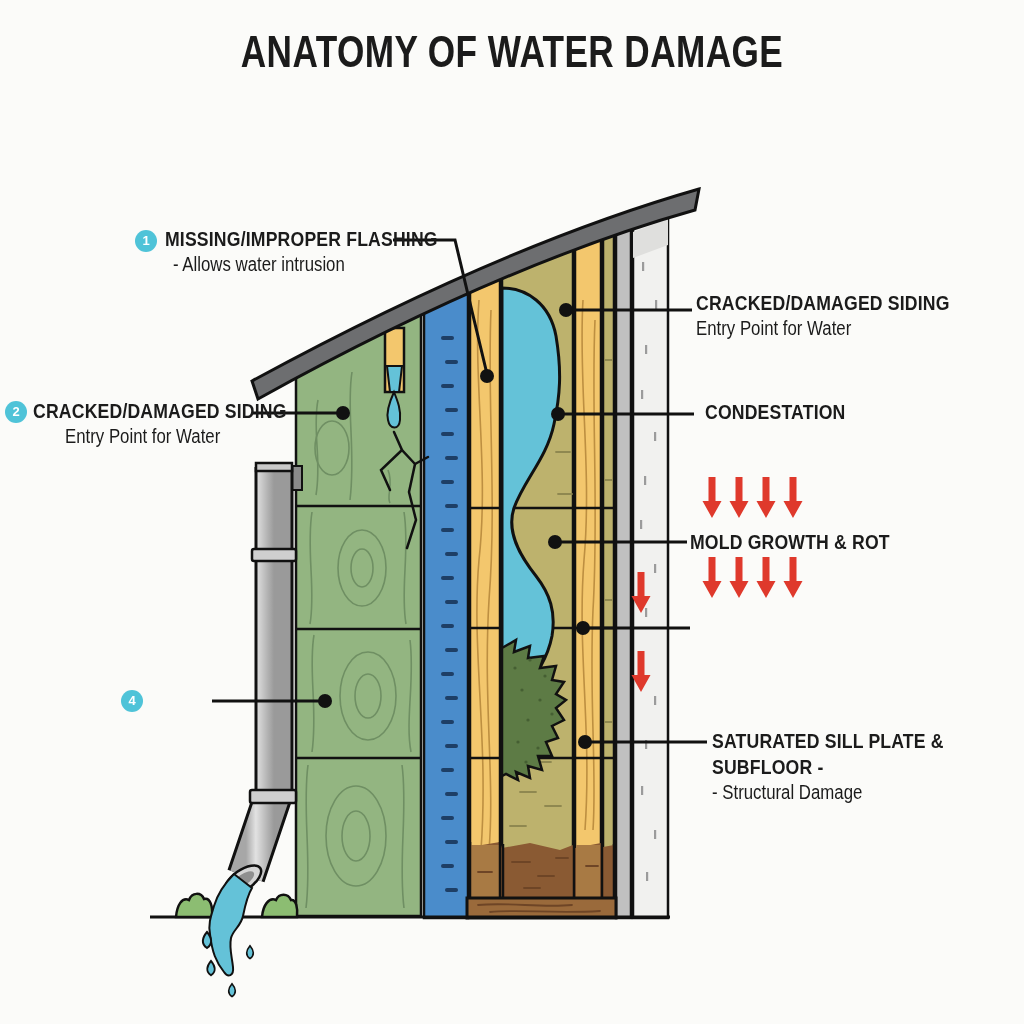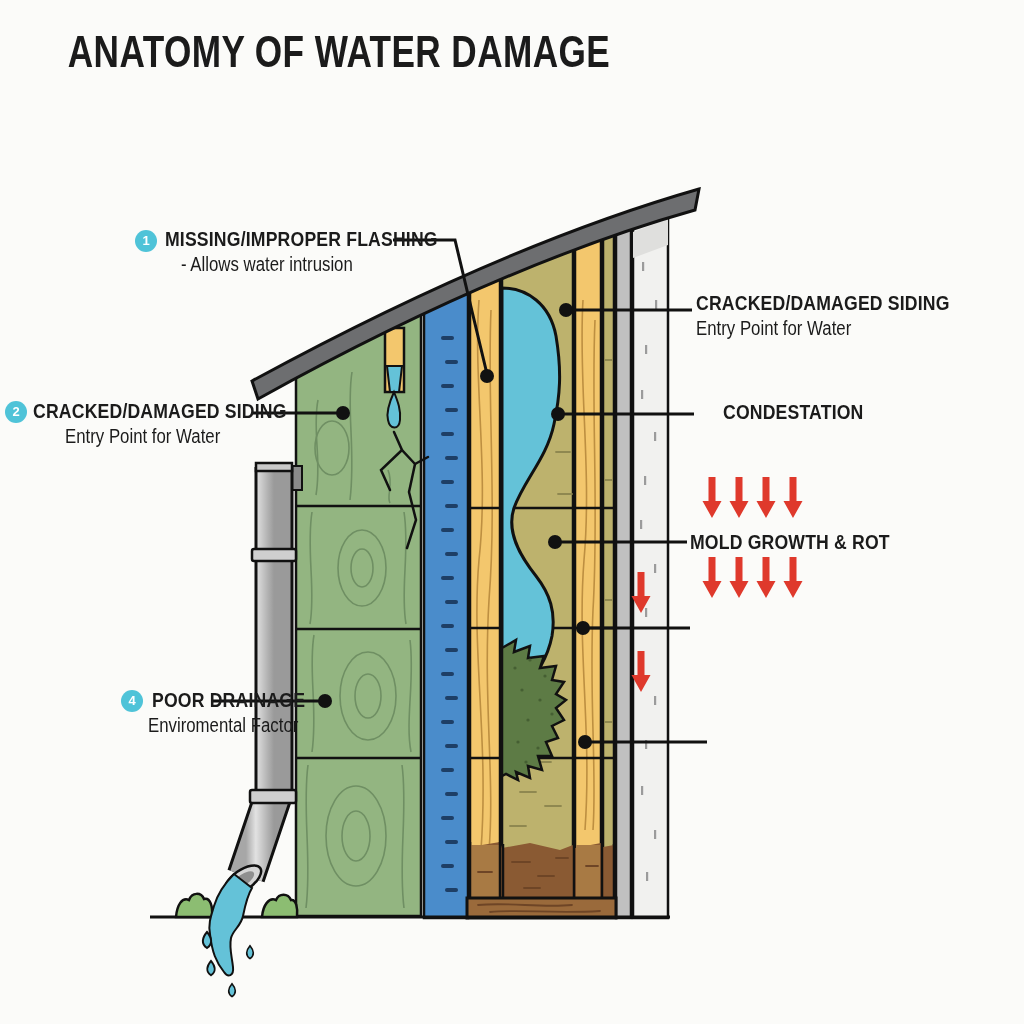--- a/index.html
+++ b/index.html
@@ -10,21 +10,21 @@
     --wet-soil:#8a5a33; --wet-stud:#a87a44; --wet-grain:#6e4526;
     --sill-brown:#9a6a3b; --roof-gray:#6d6e70; --strip-gray:#c0c0c0; --drywall:#f1f1ef;
     --tick-gray:#9b9b9b; --bush-green:#8cbd72; --outline:#111111; --pipe-mid:#dedede;
   }
   *{margin:0;padding:0;box-sizing:border-box}
   body{width:1024px;height:1024px;position:relative;background:var(--background);
        font-family:"Liberation Sans", sans-serif;color:var(--text);overflow:hidden}
   .stage{position:absolute;inset:0}
   svg{position:absolute;left:0;top:0}
   .abs{position:absolute;white-space:nowrap}
-  .titlewrap{left:0;right:0;top:28px;display:flex;flex-direction:row;align-items:center;text-align:center}
+  .titlewrap{left:0;right:0;top:28px;display:flex;flex-direction:column;align-items:center;text-align:center}
   .t1{font-size:44px;line-height:47px;font-weight:800;letter-spacing:.5px}
   .sub-title{font-size:22px;line-height:26px;margin-top:8px;font-weight:400}
   .sub-title b{font-weight:800}
   .cond{display:inline-block;transform:scaleX(.8);transform-origin:center}
   .condL{display:inline-block;transform:scaleX(.84);transform-origin:left}
   .lbl .lt{font-size:21px;line-height:26px;font-weight:800;letter-spacing:.2px}
   .lbl .ls{font-size:20px;line-height:24px;font-weight:400}
   .badge{position:absolute;width:22px;height:22px;border-radius:50%;background:var(--badge-teal);
          color:#fff;font-size:13px;font-weight:800;text-align:center;line-height:22px}
   
@@ -323,45 +323,46 @@
   </g>
 </svg>
 
 <div class="abs titlewrap">
   <div class="t1"><span class="cond">ANATOMY OF WATER DAMAGE</span></div>
 </div>
 
 <div class="badge" style="left:135px;top:230px">1</div>
 <div class="abs lbl" style="left:165px;top:226px">
   <div class="lt"><span class="condL">MISSING/IMPROPER FLASHING</span></div>
-  <div class="ls" style="margin-left:16px"><span class="condL">- Allows water intrusion</span></div>
+  <div class="ls" style="margin-left:8px"><span class="condL">- Allows water intrusion</span></div>
 </div>
 
 <div class="badge" style="left:5px;top:401px">2</div>
 <div class="abs lbl" style="left:33px;top:398px">
   <div class="lt"><span class="condL">CRACKED/DAMAGED SIDING</span></div>
   <div class="ls" style="margin-left:32px"><span class="condL">Entry Point for Water</span></div>
 </div>
 
 <div class="badge" style="left:121px;top:690px">4</div>
-<div class="abs lbl" style="left:152px;top:687px">
-  <div class="lt"><span class="condL">POOR DRAINAGE</span></div>
-  <div class="ls" style="margin-left:-4px"><span class="condL">Enviromental Factor</span></div>
-</div>
 
 <div class="abs lbl" style="left:696px;top:290px">
   <div class="lt"><span class="condL">CRACKED/DAMAGED SIDING</span></div>
   <div class="ls"><span class="condL">Entry Point for Water</span></div>
 </div>
 
 <div class="abs lbl" style="left:699px;top:399px">
-  <div class="lt" style="margin-left:24px"><span class="condL">CONDESTATION</span></div>
+  <div class="lt" style="margin-left:6px"><span class="condL">CONDESTATION</span></div>
 </div>
 
 <div class="abs lbl" style="left:690px;top:529px">
   <div class="lt"><span class="condL">MOLD GROWTH &amp; ROT</span></div>
 </div>
 
 <div class="abs lbl" style="left:697px;top:608px">
 </div>
 
+<div class="abs lbl" style="left:712px;top:728px">
+  <div class="lt"><span class="condL">SATURATED SILL PLATE &amp;</span></div>
+  <div class="lt"><span class="condL">SUBFLOOR -</span></div>
+  <div class="ls"><span class="condL">- Structural Damage</span></div>
+</div>
 
 </div>
 
 </body></html>

